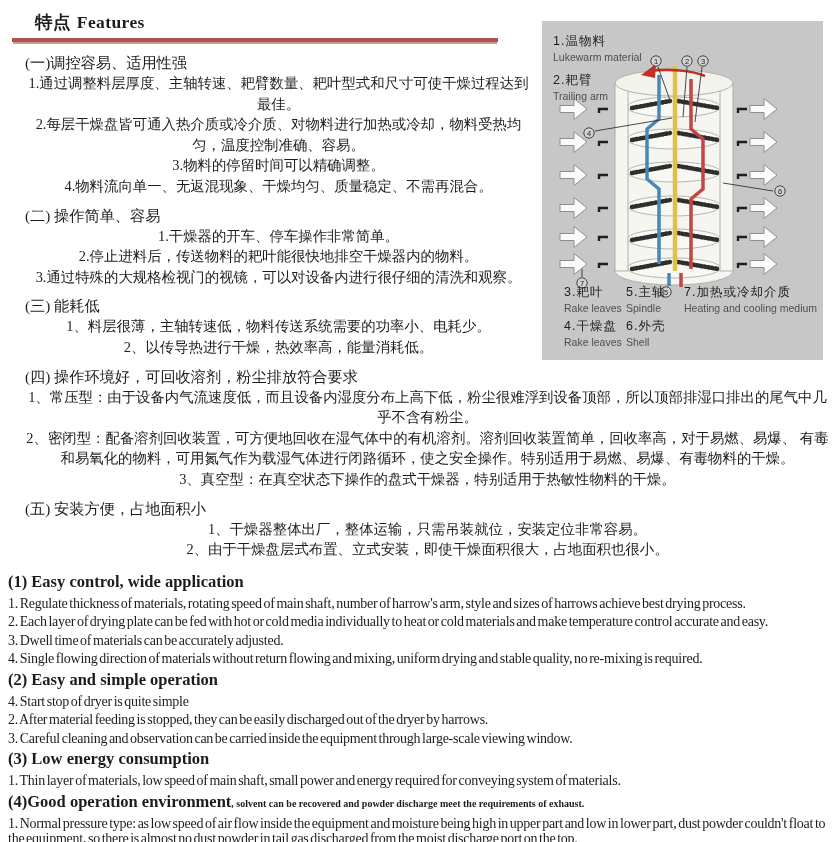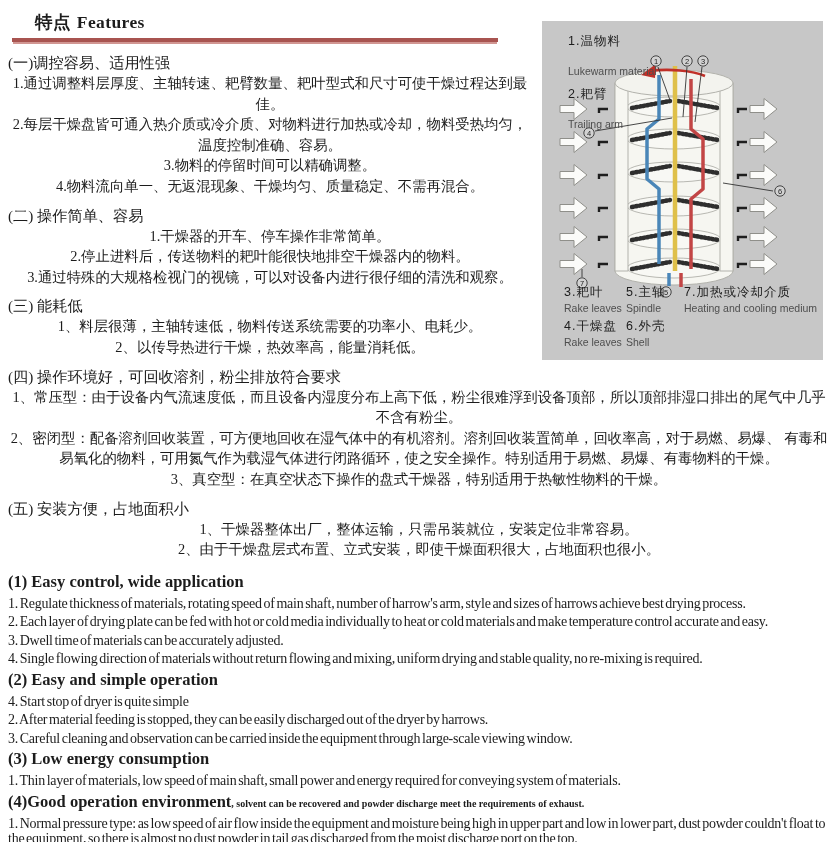--- a/index.html
+++ b/index.html
@@ -10,31 +10,31 @@
   .hdr-title { font-size:17.5px; font-weight:bold; margin:2px 0 0 0; letter-spacing:.4px;padding-left:27px; }
   .hdr-title .zh { margin-right:6px; }
   .rule { width:486px; height:4px; background:#a85450; margin:4px 0 0 4px;
           box-shadow:0 3px 0 -1px #d19692; }
 
   
   .panel { float:right; width:281px; height:339px; background:#c7c7c7;
            margin:13px 7px 12px 10px; position:relative;
            font-family:"Liberation Sans", sans-serif; }
   .panel svg { position:absolute; left:0; top:0; }
-  .legend-top { position:absolute; left:26px; top:12px; }
+  .legend-top { position:absolute; left:11px; top:12px; }
   .lg-item { margin-bottom:9px; }
   .lg-zh { font-size:12.5px; color:#1d1d1d; letter-spacing:1px; }
-  .lg-en { font-size:10.5px; color:#4e4e4e; margin-top:15px; }
+  .lg-en { font-size:10.5px; color:#4e4e4e; margin-top:1px; }
   .legend-bottom { position:absolute; left:22px; right:4px; bottom:12px;
                    display:grid; grid-template-columns:60px 56px auto; column-gap:2px; row-gap:4px; }
   .lb-zh { font-size:12.5px; color:#1d1d1d; letter-spacing:1px; }
   .lb-en { font-size:10.5px; color:#4e4e4e; margin-top:1px; }
 
   
-  .zh-block { margin-top:10px; }
+  .zh-block { margin-top:10px;margin-left:17px; }
   .sec-zh h2 { font-size:15.2px; font-weight:normal; margin:8px 0 0 0; line-height:21px; }
   .sec-zh p  { font-size:14.4px; margin:0; line-height:20.6px;text-align:center; }
 
   
   .en-block { margin-top:13px; clear:none; }
   .sec-en h2 { font-size:16.5px; font-weight:bold; line-height:18px; margin:4px 0 3px 0; }
   .sec-en h2 .suffix { font-size:10px; }
   .sec-en p { font-size:14px; line-height:15.5px; margin:0 0 3px 0;
               letter-spacing:-0.25px; word-spacing:-1.5px; }
 </style>

